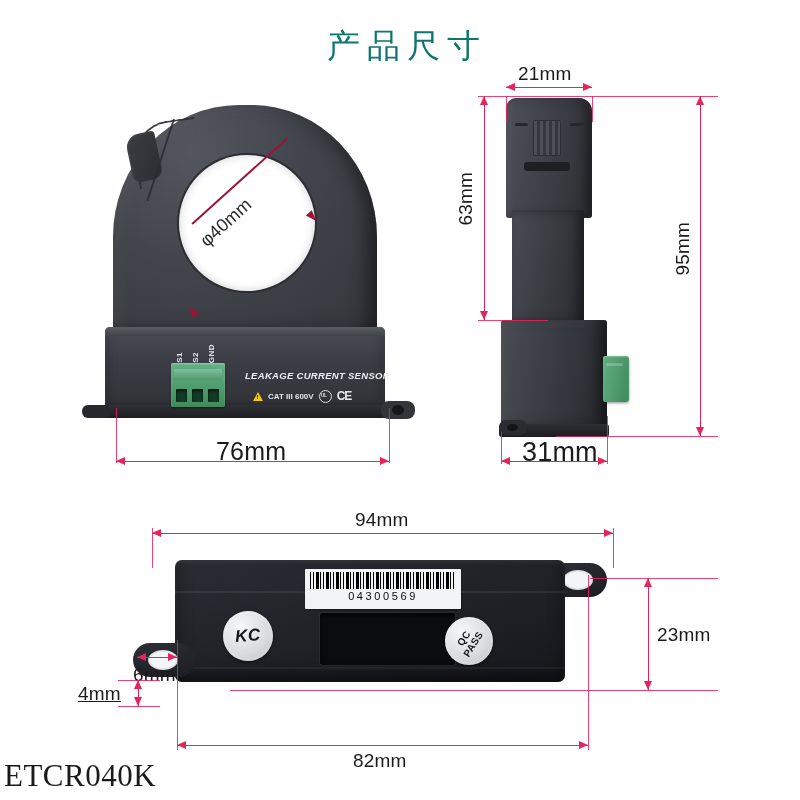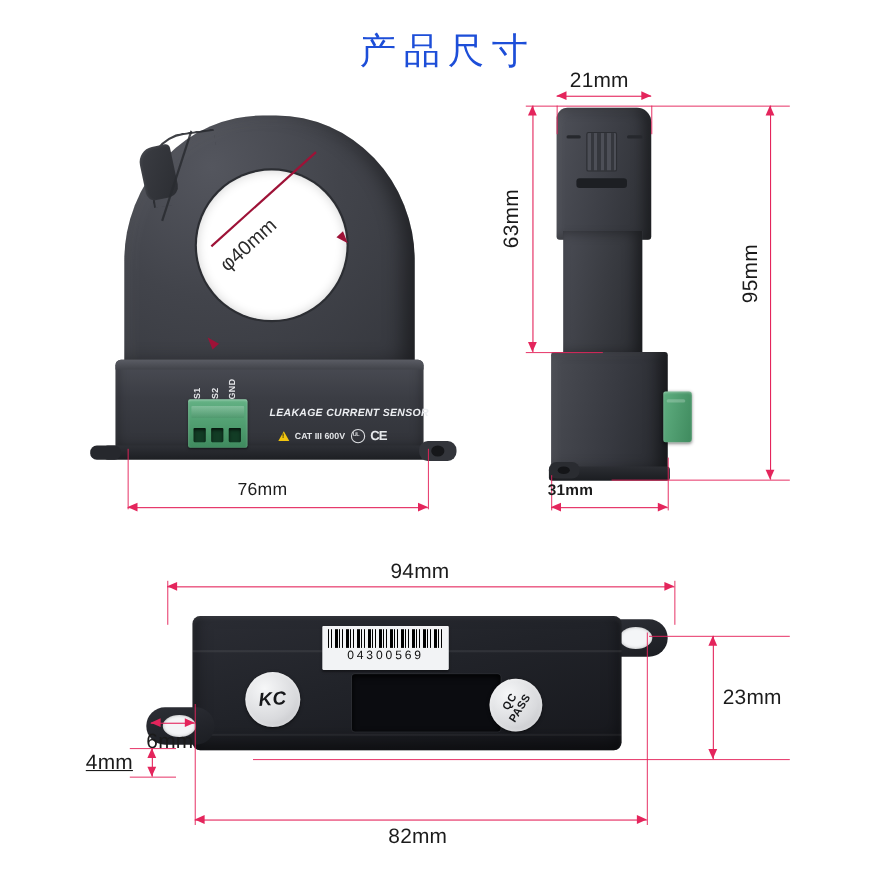--- a/index.html
+++ b/index.html
@@ -22,21 +22,21 @@
   }
   .arrow{position:absolute;width:0;height:0;}
   .ar-left{border-top:4.5px solid transparent;border-bottom:4.5px solid transparent;border-right:9px solid #e4255c;}
   .ar-right{border-top:4.5px solid transparent;border-bottom:4.5px solid transparent;border-left:9px solid #e4255c;}
   .ar-up{border-left:4.5px solid transparent;border-right:4.5px solid transparent;border-bottom:9px solid #e4255c;}
   .ar-down{border-left:4.5px solid transparent;border-right:4.5px solid transparent;border-top:9px solid #e4255c;}
 
   
   .title{
     position:absolute;left:0;right:0;top:24px;text-align:center;
-    font-size:33px;color:#1d4ed8;letter-spacing:7px;
+    font-size:33px;color:#0f766e;letter-spacing:7px;
     font-family:"DejaVu Sans","Liberation Sans",sans-serif;
     margin-left:14px;
   }
 
   
   .model{
     position:absolute;left:4px;top:758px;font-size:31px;color:#1a1a1a;
     font-family:"Liberation Serif","DejaVu Serif",serif;letter-spacing:.5px;
   }
 
@@ -226,21 +226,21 @@
   .v3-ear-bl:after{
     content:"";position:absolute;left:15px;top:7px;width:30px;height:20px;
     border-radius:50%;background:#f4f5f7;box-shadow:inset 0 0 3px rgba(0,0,0,.3);
   }
   .v3-window{
     position:absolute;left:175px;top:58px;width:135px;height:52px;
     background:#0b0c10;border-radius:3px;
     box-shadow:inset 0 2px 6px rgba(0,0,0,.9), 0 0 0 1px rgba(255,255,255,.05);
   }
   .v3-barcode{
-    position:absolute;left:148px;top:14px;width:115px;height:38px;
+    position:absolute;left:160px;top:14px;width:156px;height:38px;
     background:#f2f3f5;border-radius:1px;padding:2px 0 0 0;
     box-shadow:0 1px 2px rgba(0,0,0,.4);
   }
   .v3-bars{
     height:17px;margin:1px 5px 0 5px;
     background:repeating-linear-gradient(90deg,
       #000 0 1.5px,#f2f3f5 1.5px 3px,#000 3px 4px,#f2f3f5 4px 6.5px,
       #000 6.5px 9px,#f2f3f5 9px 10px);
   }
   .v3-bcnum{
@@ -329,21 +329,21 @@
     <div class="phi-ar-a"></div>
     <div class="phi-ar-b"></div>
     <div class="phi-text">φ40mm</div>
   </div>
 
   <div class="ext extv" style="left:116px;top:408px;width:1px;height:55px;"></div>
   <div class="ext extv" style="left:389px;top:408px;width:1px;height:55px;"></div>
   <div class="dimline dimh" style="left:116px;top:461px;width:273px;"></div>
   <div class="arrow ar-left" style="left:116px;top:456.5px;"></div>
   <div class="arrow ar-right" style="left:380px;top:456.5px;"></div>
-  <div class="dimtext" style="left:216px;top:437px;font-size:16px;">76mm</div>
+  <div class="dimtext" style="left:216px;top:437px;font-size:25px;">76mm</div>
 
   <div class="v2">
     <div class="v2-head">
       <div class="v2-notch-l"></div>
       <div class="v2-notch-r"></div>
       <div class="v2-clip"></div>
       <div class="v2-clipbar"></div>
     </div>
     <div class="v2-neck"></div>
     <div class="v2-base"></div>
@@ -371,21 +371,21 @@
   <div class="dimline dimv" style="left:700px;top:96px;height:340px;"></div>
   <div class="arrow ar-up" style="left:695.8px;top:96px;"></div>
   <div class="arrow ar-down" style="left:695.8px;top:427px;"></div>
   <div class="dimtext" style="left:672px;top:222px;writing-mode:vertical-rl;transform:rotate(180deg);">95mm</div>
 
   <div class="ext extv" style="left:501px;top:432px;width:1px;height:32px;"></div>
   <div class="ext extv" style="left:607px;top:416px;width:1px;height:48px;"></div>
   <div class="dimline dimh" style="left:501px;top:461px;width:106px;"></div>
   <div class="arrow ar-left" style="left:501px;top:456.5px;"></div>
   <div class="arrow ar-right" style="left:598px;top:456.5px;"></div>
-  <div class="dimtext" style="left:498px;top:437px;font-size:14px;font-weight:bold;">31mm</div>
+  <div class="dimtext" style="left:522px;top:437px;font-size:27px;">31mm</div>
 
   <div class="v3">
     <div class="v3-ear-tr"></div>
     <div class="v3-body"></div>
     <div class="v3-edge"></div>
     <div class="v3-edge2"></div>
     <div class="v3-ear-bl"></div>
 
     <div class="v3-barcode">
       <div class="v3-bars"></div>
@@ -429,14 +429,15 @@
   <div class="arrow ar-right" style="left:168px;top:652.5px;"></div>
   <div class="dimtext" style="left:133px;top:664px;">6mm</div>
 
   <div class="ext exth" style="left:118px;top:680px;width:42px;"></div>
   <div class="ext exth" style="left:118px;top:706px;width:42px;"></div>
   <div class="dimline dimv" style="left:138px;top:680px;height:26px;"></div>
   <div class="arrow ar-up" style="left:133.8px;top:680px;"></div>
   <div class="arrow ar-down" style="left:133.8px;top:697px;"></div>
   <div class="dimtext" style="left:78px;top:683px;text-decoration:underline;">4mm</div>
 
+  <div class="model">ETCR040K</div>
 
 </div>
 
 </body></html>

